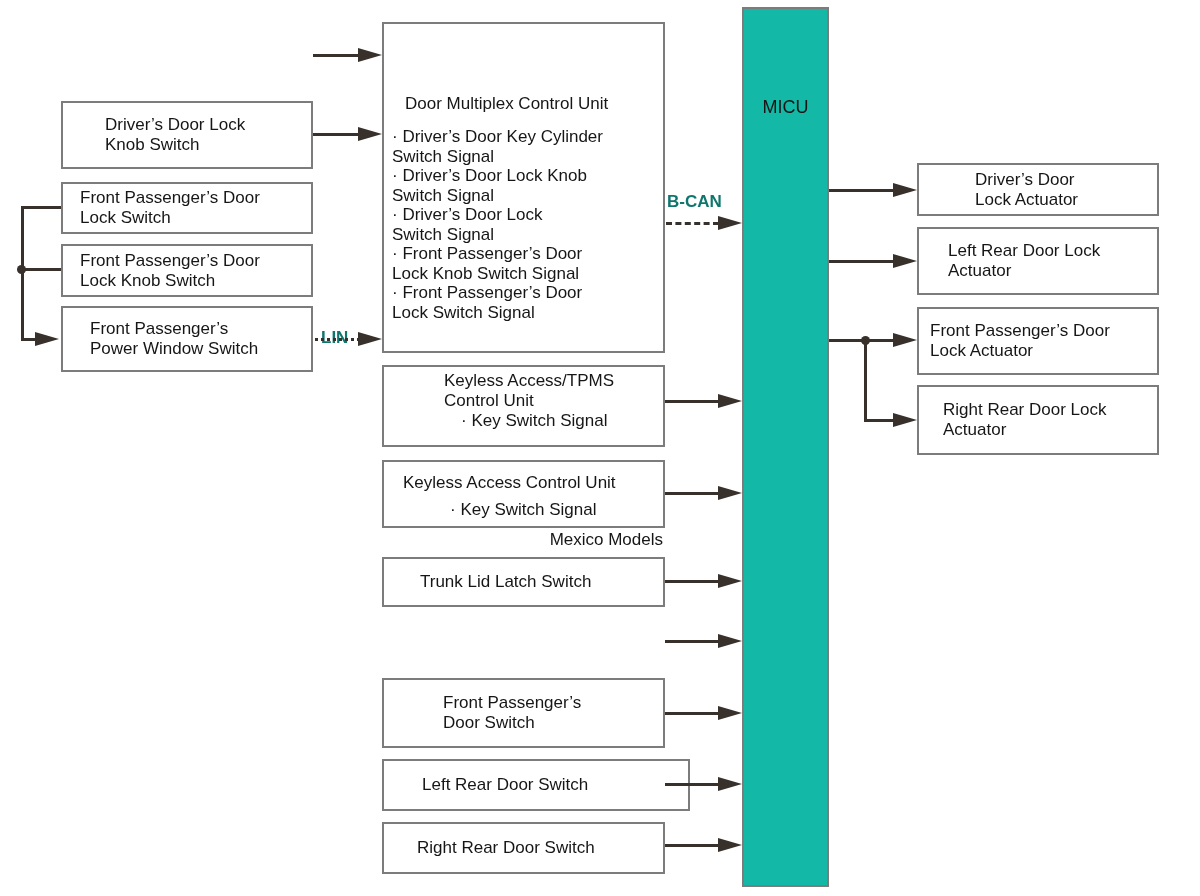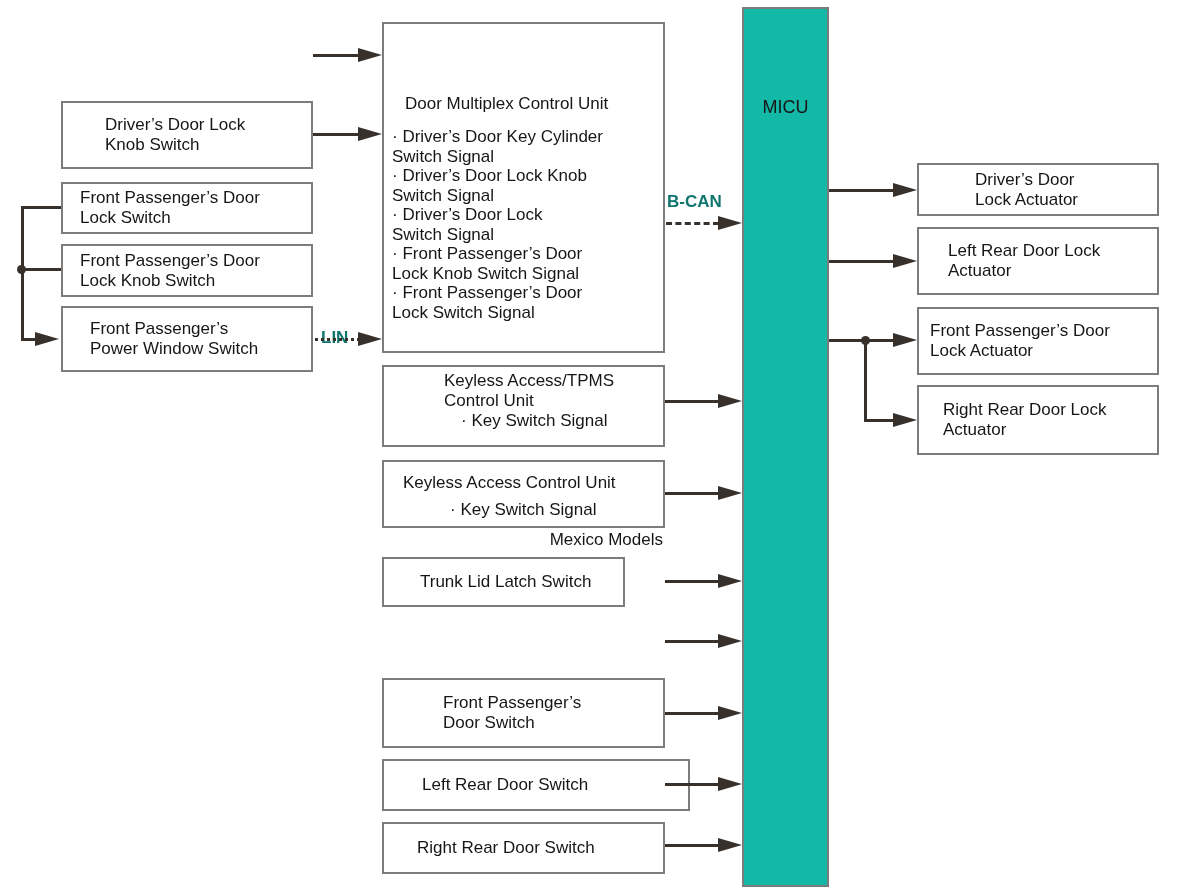--- a/index.html
+++ b/index.html
@@ -112,21 +112,21 @@
   </div>
 
   <div class="box kacc" style="left:382px;top:460px;width:283px;height:68px;padding-left:19px;" data-name="box-keyless-access-control-unit">
     <div class="txt" data-name="box-label">
         <div class="tline">Keyless Access Control Unit</div>
         <div class="tline">· Key Switch Signal</div>
       </div>
   </div>
   <div class="caption" style="left:382px;top:530px;" data-name="caption-mexico-models">Mexico Models</div>
 
-  <div class="box" style="left:382px;top:557px;width:243px;height:50px;padding-left:36px;" data-name="box-trunk-lid-latch-switch">
+  <div class="box" style="left:382px;top:557px;width:283px;height:50px;padding-left:36px;" data-name="box-trunk-lid-latch-switch">
     <div class="txt" data-name="box-label">
         <div class="tline">Trunk Lid Latch Switch</div>
       </div>
   </div>
   <div class="box" style="left:382px;top:678px;width:283px;height:70px;padding-left:59px;" data-name="box-front-passengers-door-switch">
     <div class="txt" data-name="box-label">
         <div class="tline">Front Passenger’s</div>
         <div class="tline">Door Switch</div>
       </div>
   </div>

